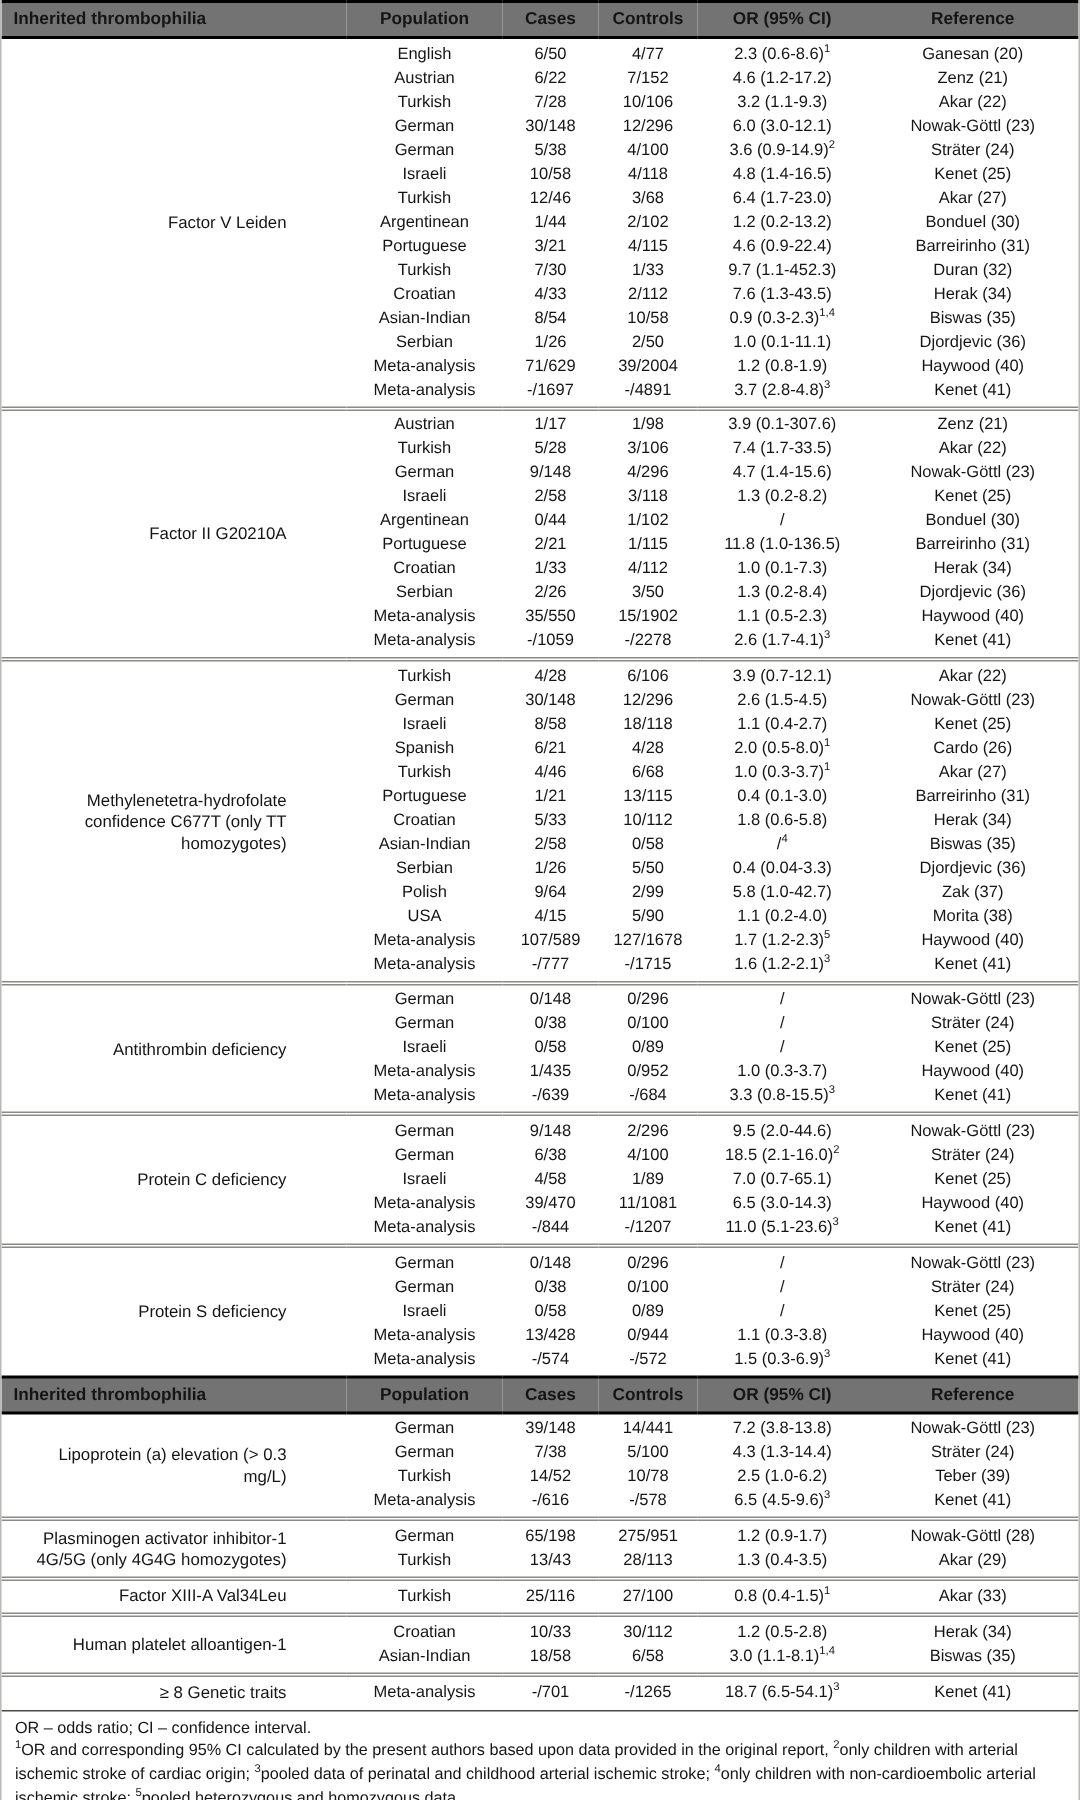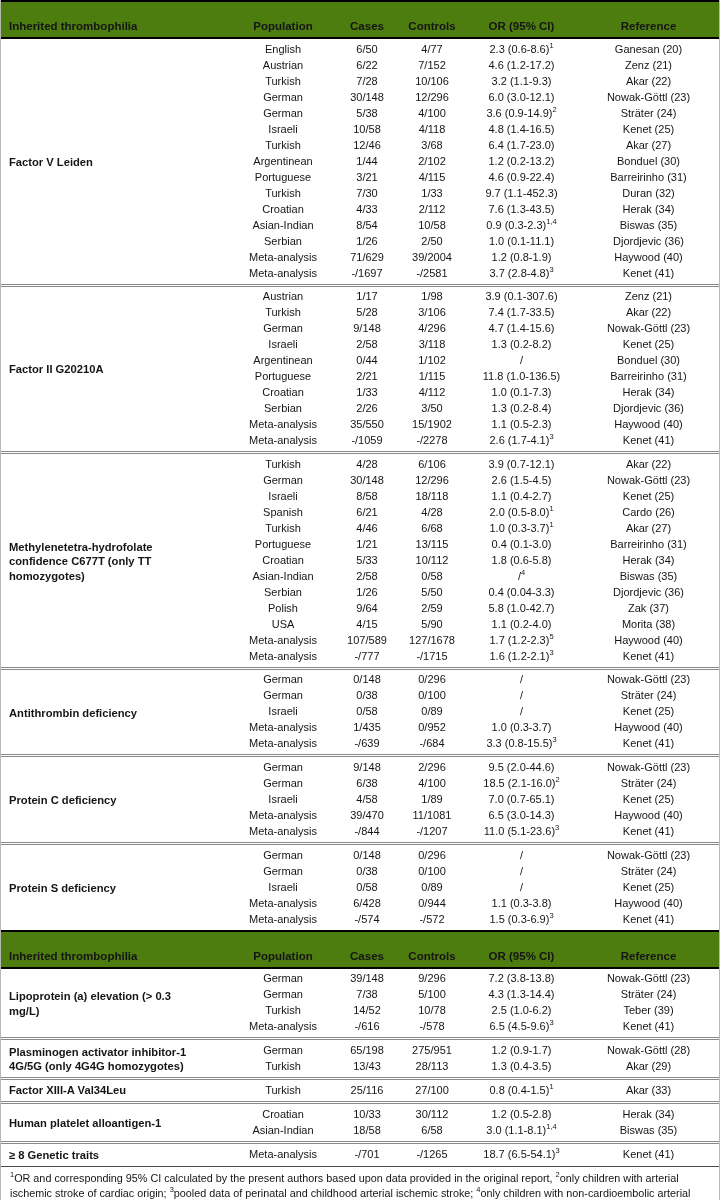--- a/index.html
+++ b/index.html
@@ -16,38 +16,38 @@
   }
   table.tph {
     width: 100%;
     border-collapse: collapse;
     table-layout: fixed;
   }
   .tph th {
     font-weight: bold;
     font-size: 11.5px;
     line-height: 13px;
-    padding: 18px 2px 4px;
+    padding: 5px 2px 4px;
     text-align: center;
     border-top: 2.5px solid #000;
     border-bottom: 2px solid #000;
-    background: #4d7c0f;
+    background: #737373;
   }
   .tph th.col0 { text-align: left; padding-left: 8px; }
   .tph td {
     font-size: 11px;
     line-height: 13.4px;
     padding: 1.3px 2px;
     text-align: center;
     vertical-align: middle;
     word-wrap: break-word;
   }
   .tph td.group-label {
-    text-align: left;
-    font-weight: bold;
+    text-align: right;
+    font-weight: normal;
     font-size: 11.2px;
     line-height: 14.5px;
     padding: 2px 40px 2px 8px;
     margin-left: 22px;
   }
   .tph tr.sec-sep td { border-top: 3px double #8a8a86; }
   .tph tr.sec-first td { padding-top: 3.6px; }
   .tph tr.sec-last td { padding-bottom: 3.6px; }
   .tph sup { font-size: 7.5px; line-height: 0; vertical-align: super; }
   .footnotes {
@@ -177,21 +177,21 @@
         <tr class="">
           <td>Meta-analysis</td>
           <td>71/629</td>
           <td>39/2004</td>
           <td>1.2 (0.8-1.9)</td>
           <td>Haywood (40)</td>
         </tr>
         <tr class="sec-last">
           <td>Meta-analysis</td>
           <td>-/1697</td>
-          <td>-/2581</td>
+          <td>-/4891</td>
           <td>3.7 (2.8-4.8)<sup>3</sup></td>
           <td>Kenet (41)</td>
         </tr>
         <tr class="sec-first sec-sep">
           <td rowspan="10" class="group-label">Factor II G20210A</td>
           <td>Austrian</td>
           <td>1/17</td>
           <td>1/98</td>
           <td>3.9 (0.1-307.6)</td>
           <td>Zenz (21)</td>
@@ -319,21 +319,21 @@
         <tr class="">
           <td>Serbian</td>
           <td>1/26</td>
           <td>5/50</td>
           <td>0.4 (0.04-3.3)</td>
           <td>Djordjevic (36)</td>
         </tr>
         <tr class="">
           <td>Polish</td>
           <td>9/64</td>
-          <td>2/59</td>
+          <td>2/99</td>
           <td>5.8 (1.0-42.7)</td>
           <td>Zak (37)</td>
         </tr>
         <tr class="">
           <td>USA</td>
           <td>4/15</td>
           <td>5/90</td>
           <td>1.1 (0.2-4.0)</td>
           <td>Morita (38)</td>
         </tr>
@@ -440,21 +440,21 @@
         </tr>
         <tr class="">
           <td>Israeli</td>
           <td>0/58</td>
           <td>0/89</td>
           <td>/</td>
           <td>Kenet (25)</td>
         </tr>
         <tr class="">
           <td>Meta-analysis</td>
-          <td>6/428</td>
+          <td>13/428</td>
           <td>0/944</td>
           <td>1.1 (0.3-3.8)</td>
           <td>Haywood (40)</td>
         </tr>
         <tr class="sec-last">
           <td>Meta-analysis</td>
           <td>-/574</td>
           <td>-/572</td>
           <td>1.5 (0.3-6.9)<sup>3</sup></td>
           <td>Kenet (41)</td>
@@ -464,21 +464,21 @@
           <th>Population</th>
           <th>Cases</th>
           <th>Controls</th>
           <th>OR (95% CI)</th>
           <th>Reference</th>
         </tr>
         <tr class="sec-first">
           <td rowspan="4" class="group-label">Lipoprotein (a) elevation (&gt; 0.3 mg/L)</td>
           <td>German</td>
           <td>39/148</td>
-          <td>9/296</td>
+          <td>14/441</td>
           <td>7.2 (3.8-13.8)</td>
           <td>Nowak-Göttl (23)</td>
         </tr>
         <tr class="">
           <td>German</td>
           <td>7/38</td>
           <td>5/100</td>
           <td>4.3 (1.3-14.4)</td>
           <td>Sträter (24)</td>
         </tr>
@@ -538,15 +538,16 @@
           <td rowspan="1" class="group-label">≥ 8 Genetic traits</td>
           <td>Meta-analysis</td>
           <td>-/701</td>
           <td>-/1265</td>
           <td>18.7 (6.5-54.1)<sup>3</sup></td>
           <td>Kenet (41)</td>
         </tr>
       </tbody>
   </table>
   <div class="footnotes">
+    <p class="fn-line">OR – odds ratio; CI – confidence interval.</p>
     <p class="fn-line" id="fn2"><sup>1</sup>OR and corresponding 95% CI calculated by the present authors based upon data provided in the original report, <sup>2</sup>only children with arterial ischemic stroke of cardiac origin; <sup>3</sup>pooled data of perinatal and childhood arterial ischemic stroke; <sup>4</sup>only children with non-cardioembolic arterial ischemic stroke; <sup>5</sup>pooled heterozygous and homozygous data.</p>
   </div>
 </div>
 
 </body></html>

